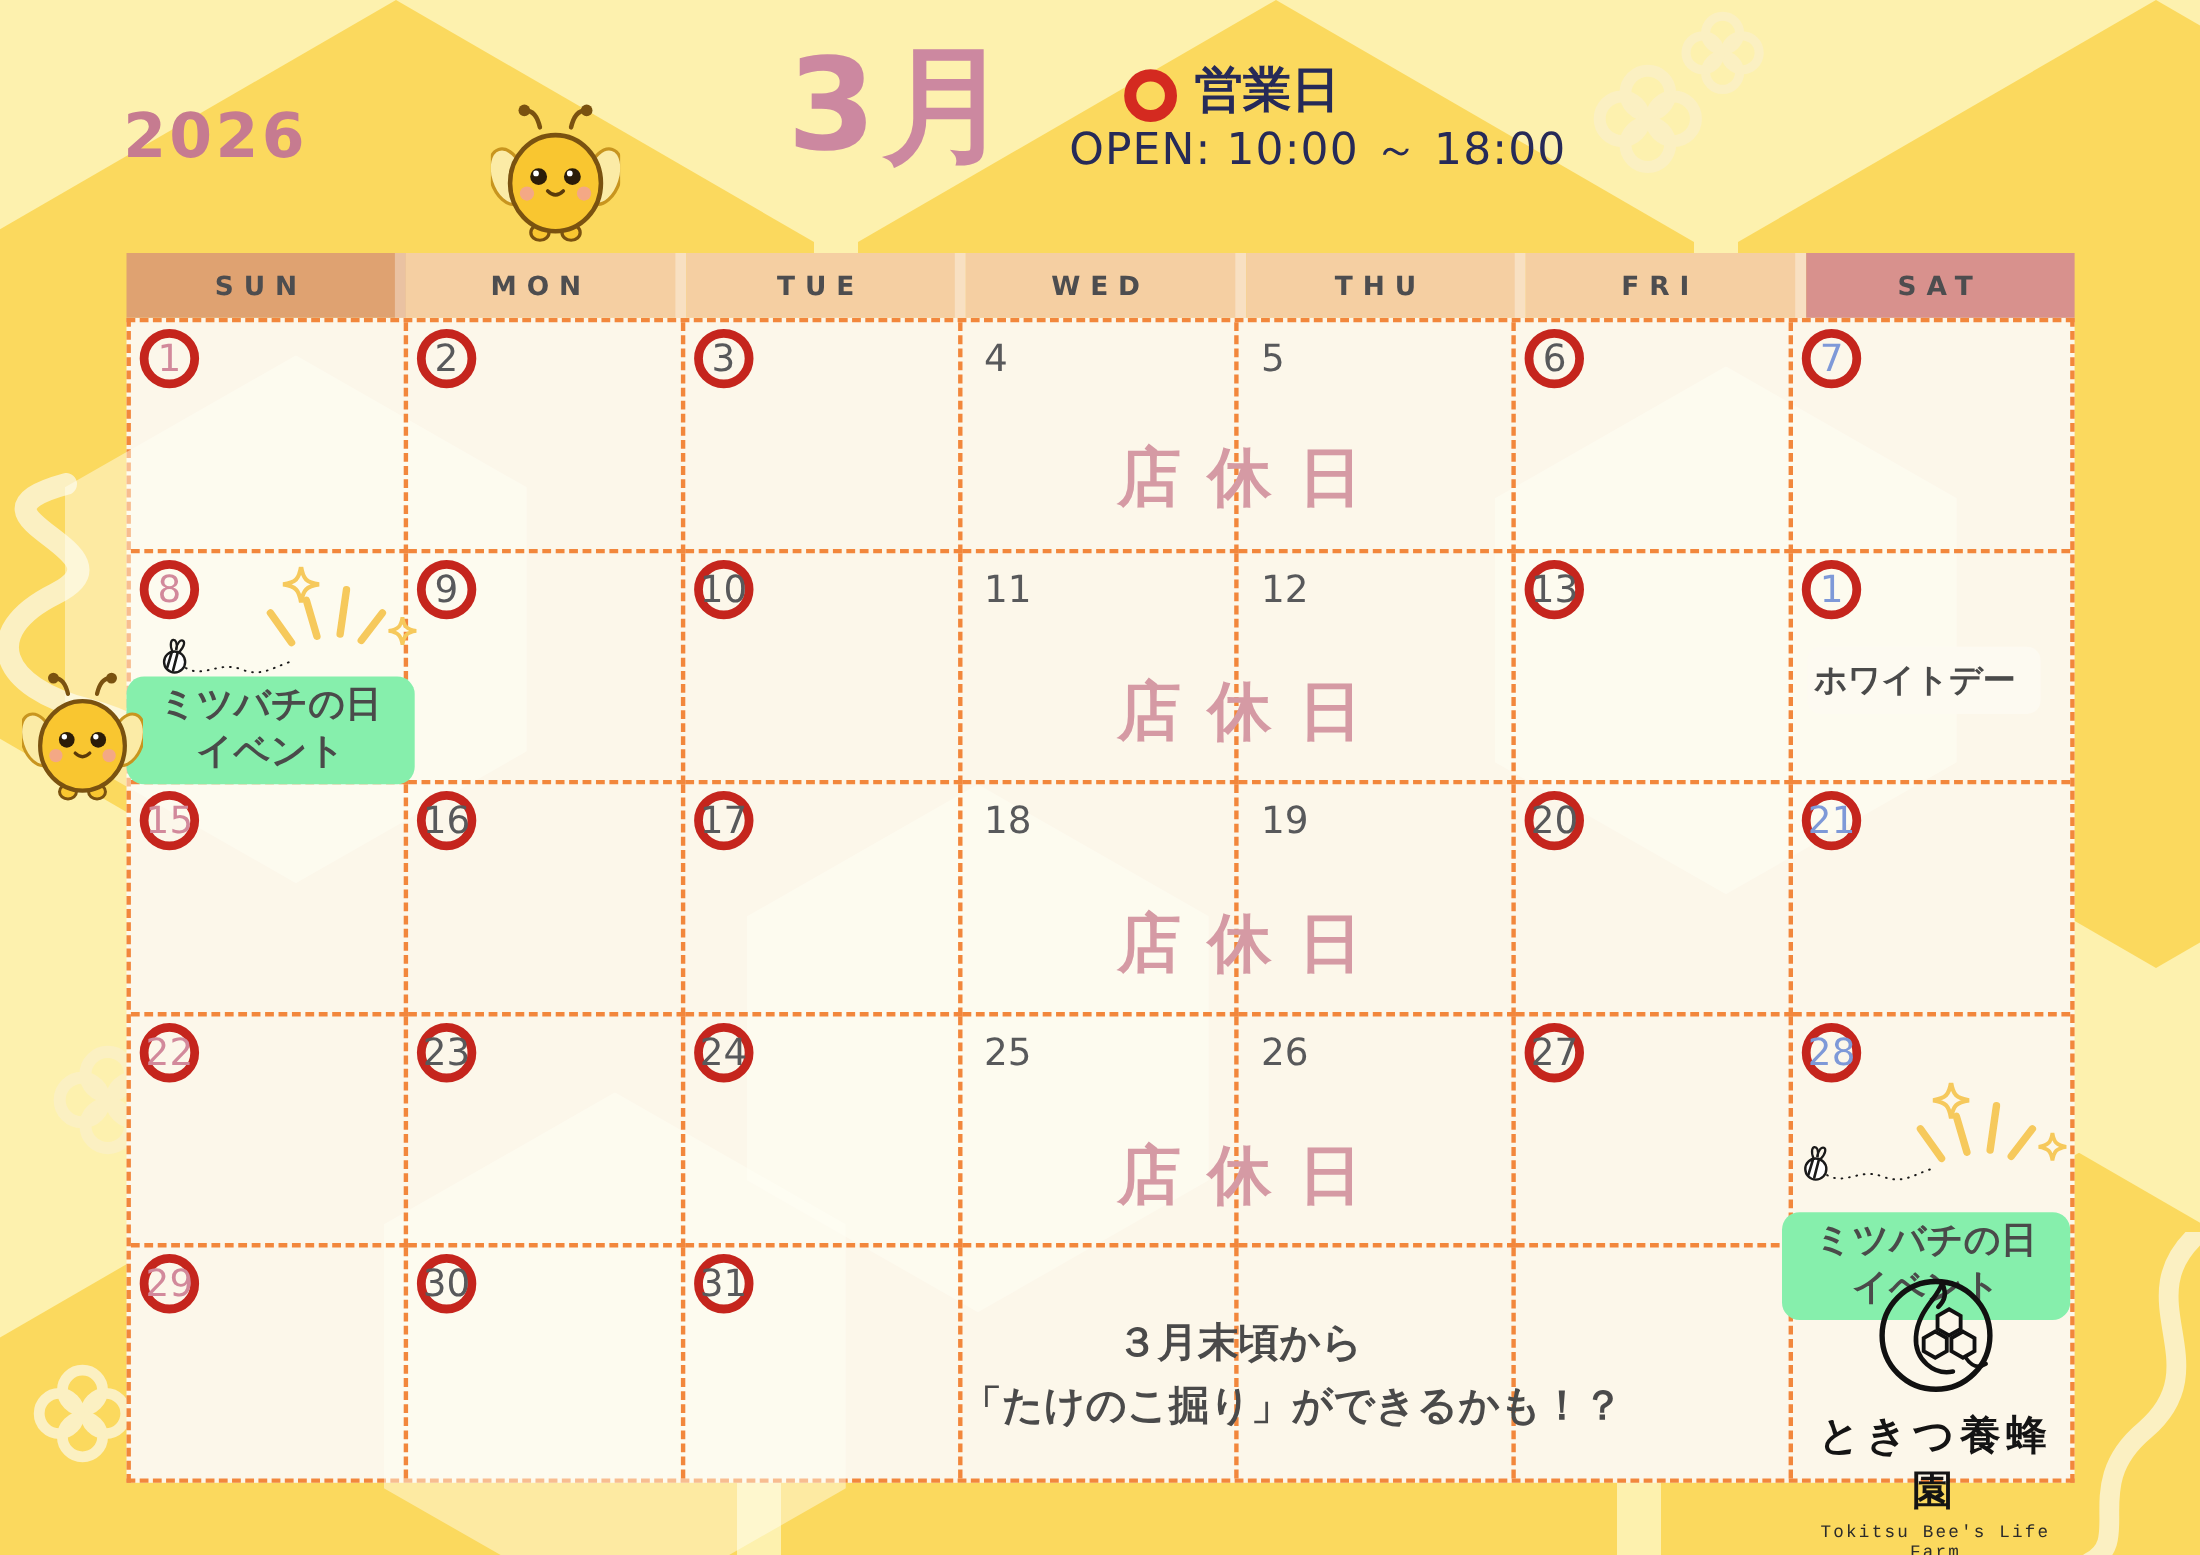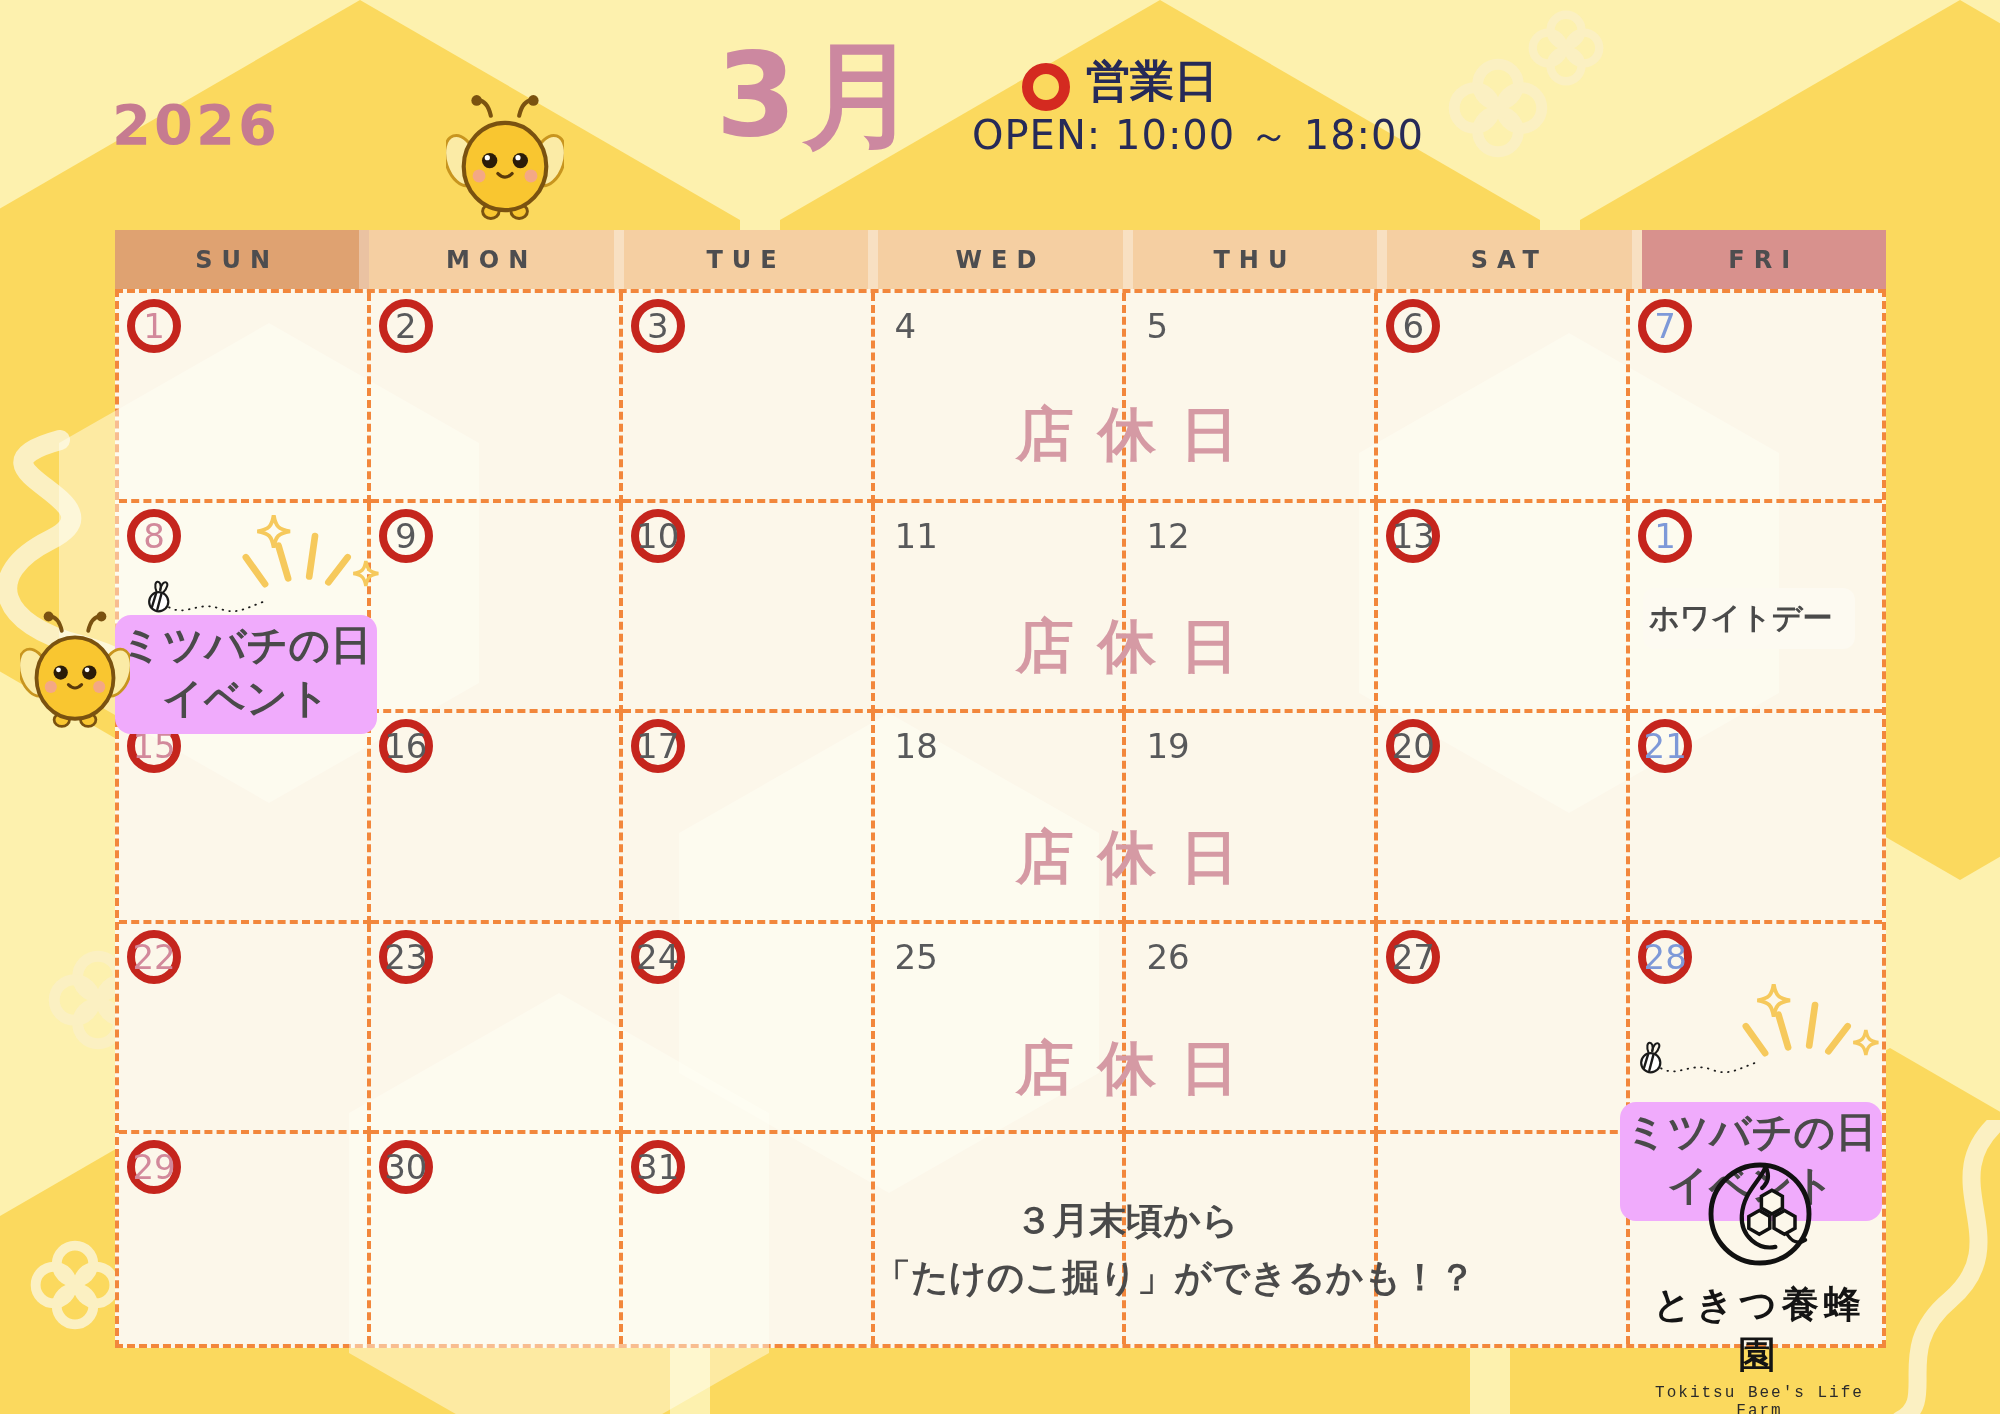--- a/index.html
+++ b/index.html
@@ -61,22 +61,22 @@
   .closed-label{left:874px;width:506px;text-align:center;white-space:nowrap;
         font-size:58px;font-weight:800;color:#D59AA4;letter-spacing:.42em;text-indent:.42em;}
   .cl0{top:396px;} .cl1{top:608px;} .cl2{top:819px;} .cl3{top:1030px;}
   .bee-event{width:270px;height:200px;}
   .be8{left:115px;top:515px;} .be28{left:1620px;top:984px;}
   .bee-event .sparkles{position:absolute;left:105px;top:0;}
   .be28 .sparkles{left:100px;}
   .bee-event .doodle{position:absolute;left:28px;top:58px;}
   .be28 .doodle{left:15px;top:50px;}
   .event-label{position:absolute;left:0;top:100px;width:262px;text-align:center;
-        font-size:41px;font-weight:800;color:#4A4A4A;line-height:1.3;
-        background:#f0abfc;border-radius:16px;padding:4px 0 8px 0;}
+        font-size:33px;font-weight:800;color:#4A4A4A;line-height:1.3;
+        background:#86efac;border-radius:16px;padding:4px 0 8px 0;}
   .be28 .event-label{top:118px;}
   .white-day{left:1643px;top:588px;width:200px;text-align:left;
         font-size:30px;font-weight:800;color:#4A4A4A;background:#FDFAF1;
         border-radius:12px;padding:10px 6px;}
   .note{left:874px;top:1192px;width:506px;text-align:center;white-space:nowrap;
         font-size:37px;font-weight:800;color:#4A4A4A;line-height:1.55;}
   .logo{left:1633px;top:1158px;width:253px;text-align:center;}
   .logo-name{font-size:37px;font-weight:600;color:#141414;letter-spacing:5px;margin-top:6px;}
   .logo-sub{font-size:16px;color:#2b2b2b;letter-spacing:2px;margin-top:4px;
         font-family:"Liberation Mono",monospace;}
@@ -182,22 +182,22 @@
   <svg class="mascot mascot-left" width="110" height="132">
       <use href="#bee-mascot"></use>
     </svg>
 
   <div class="weekday-bar">
     <span>SUN</span>
     <span>MON</span>
     <span>TUE</span>
     <span>WED</span>
     <span>THU</span>
+    <span>FRI</span>
     <span>SAT</span>
-    <span>FRI</span>
   </div>
 
   <div class="grid">
     <div class="wm" style="left:-60px;top:30px;width:420px;height:480px;"></div>
     <div class="wm" style="left:560px;top:420px;width:420px;height:480px;"></div>
     <div class="wm" style="left:1240px;top:40px;width:420px;height:480px;"></div>
     <div class="wm" style="left:230px;top:700px;width:420px;height:480px;"></div>
   <div class="cell">
         <span class="ring open">
           <span class="num sun">1</span>

